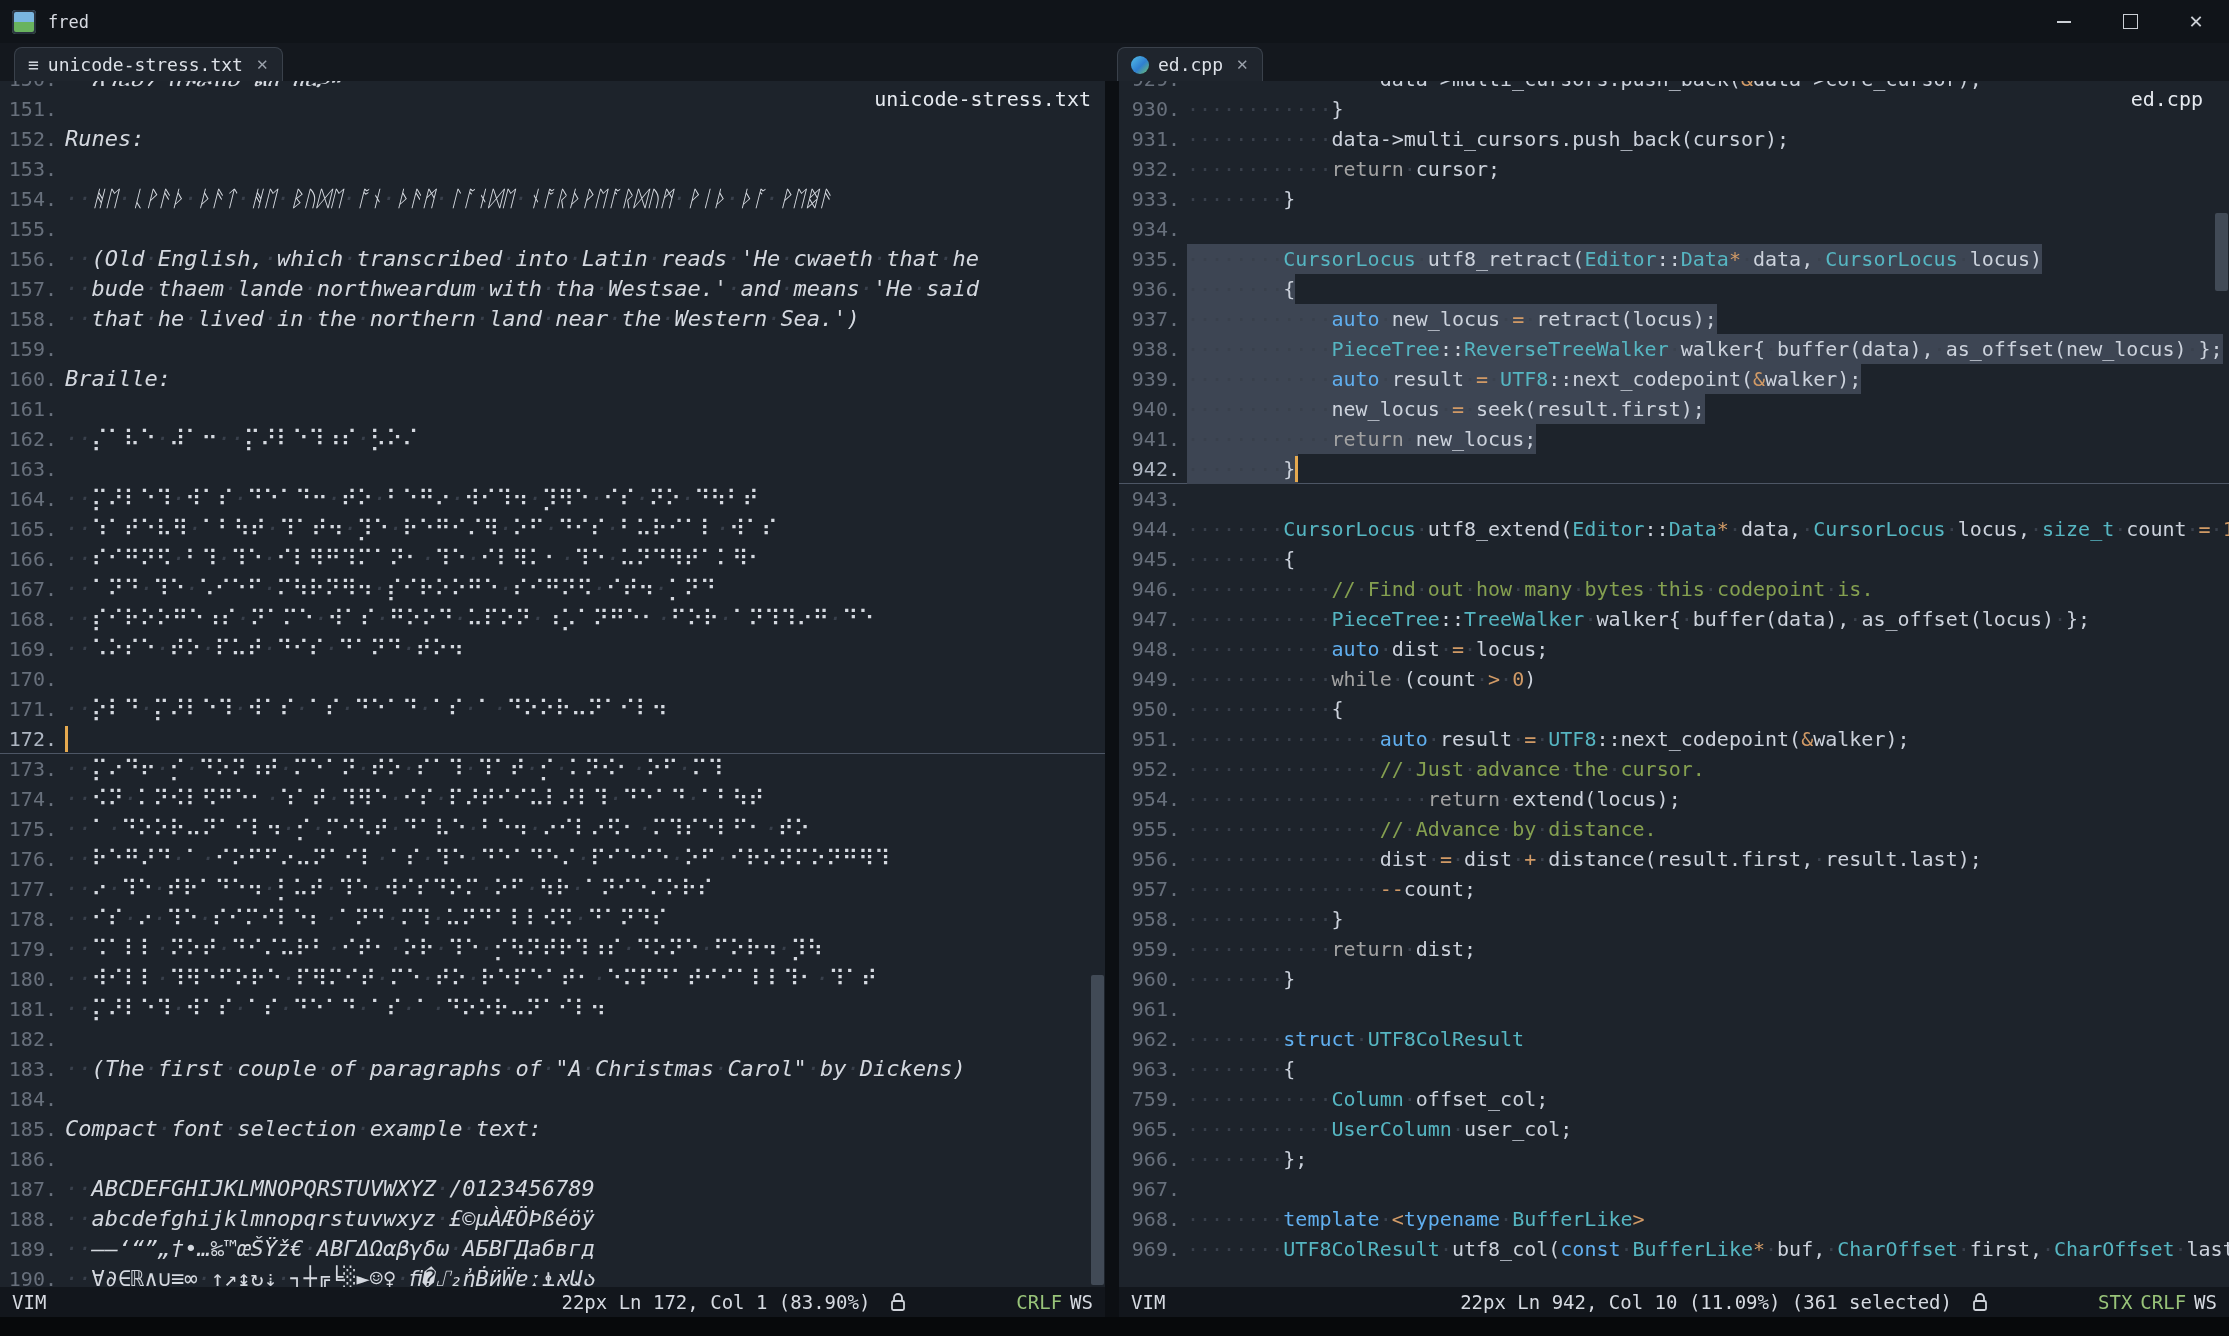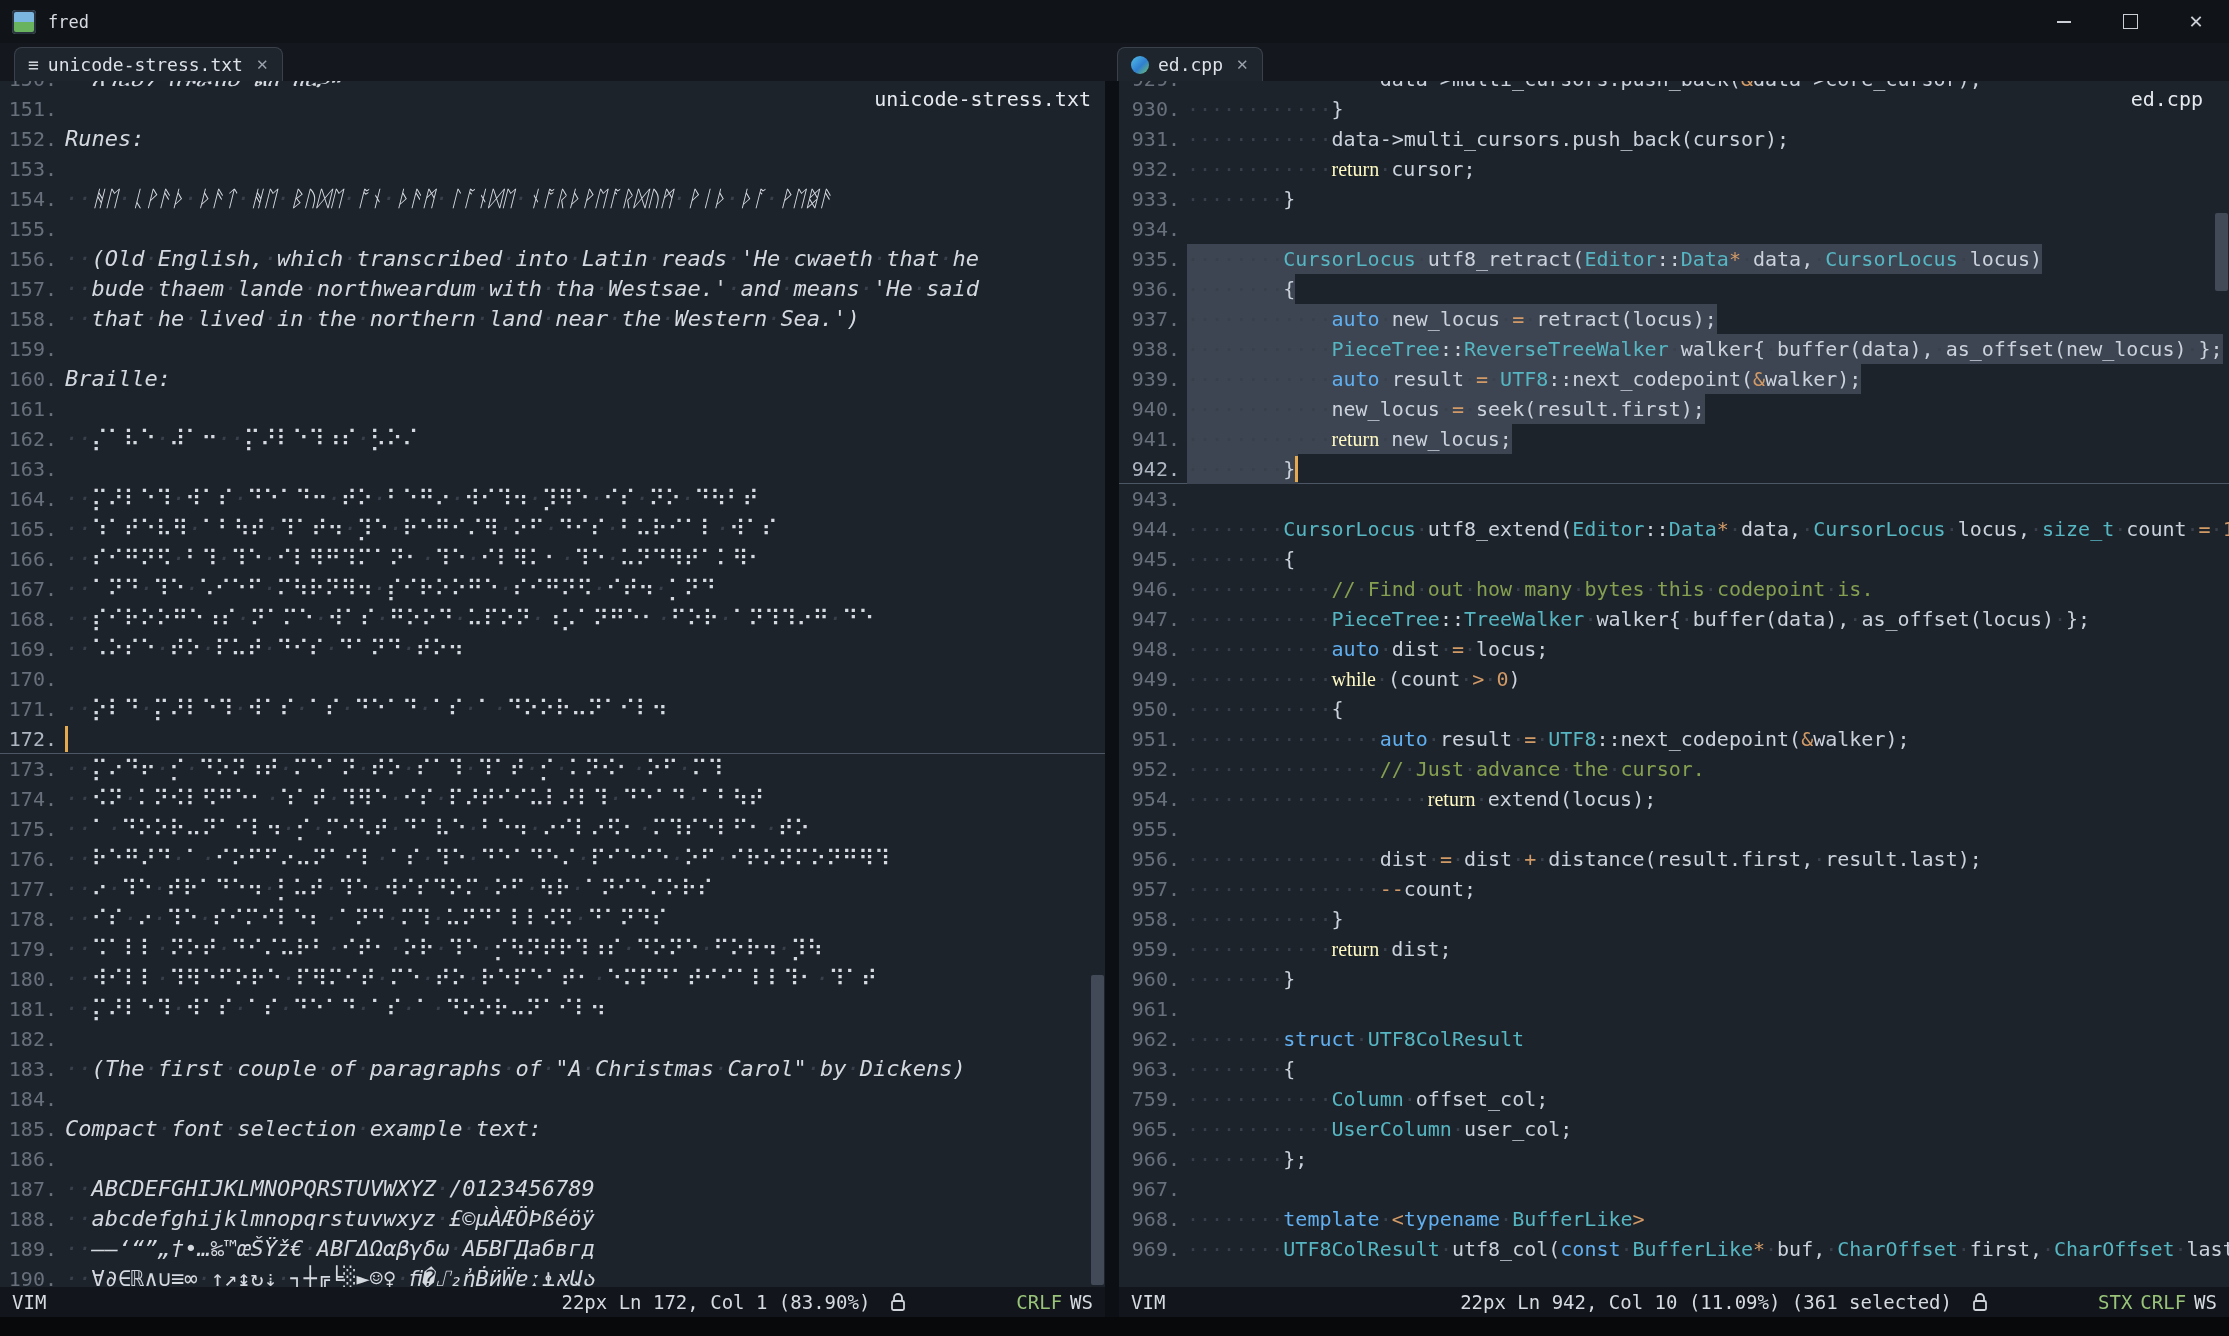--- a/index.html
+++ b/index.html
@@ -63,21 +63,21 @@
   .pane-right .ln{width:61px;}
   .lt{white-space:pre;color:#d4d8df;}
   .pane-left .lt{margin-left:8px;font-size:22px;font-style:italic;}
   .pane-right .lt{margin-left:7px;font-size:20px;color:#ccd2dc;}
   .line.sel .lt{background:#3d4553;}
   .line.cur .ln{color:#aeb6c2;}
 
   .ws{color:#39404c;}
   .tok-t{color:#56b6c2;}
   .tok-k{color:#61afef;}
-  .tok-f{color:#fef9c3;font-family:Liberation Serif, serif;}
+  .tok-f{color:#a3a3a3;}
   .tok-o{color:#d19a66;}
   .tok-c{color:#85a050;}
   .tok-p{color:inherit;}
 
   .cursor{
     display:inline-block;width:3px;height:26px;background:#e5a94f;
     vertical-align:middle;margin-top:-3px;
   }
 
   .file-label{
@@ -225,21 +225,21 @@
           <div class="line"><span class="ln">944.</span><span class="lt"><span class="ws">········</span><span class="tok-t">CursorLocus</span><span class="ws">·</span><span class="tok-p">utf8_extend(</span><span class="tok-t">Editor</span><span class="tok-p">::</span><span class="tok-t">Data</span><span class="tok-o">*</span><span class="ws">·</span><span class="tok-p">data,</span><span class="ws">·</span><span class="tok-t">CursorLocus</span><span class="ws">·</span><span class="tok-p">locus,</span><span class="ws">·</span><span class="tok-t">size_t</span><span class="ws">·</span><span class="tok-p">count</span><span class="ws">·</span><span class="tok-o">=</span><span class="ws">·</span><span class="tok-o">1</span></span></div>
           <div class="line"><span class="ln">945.</span><span class="lt"><span class="ws">········</span><span class="tok-p">{</span></span></div>
           <div class="line"><span class="ln">946.</span><span class="lt"><span class="ws">············</span><span class="tok-c">//</span><span class="ws">·</span><span class="tok-c">Find</span><span class="ws">·</span><span class="tok-c">out</span><span class="ws">·</span><span class="tok-c">how</span><span class="ws">·</span><span class="tok-c">many</span><span class="ws">·</span><span class="tok-c">bytes</span><span class="ws">·</span><span class="tok-c">this</span><span class="ws">·</span><span class="tok-c">codepoint</span><span class="ws">·</span><span class="tok-c">is.</span></span></div>
           <div class="line"><span class="ln">947.</span><span class="lt"><span class="ws">············</span><span class="tok-t">PieceTree</span><span class="tok-p">::</span><span class="tok-t">TreeWalker</span><span class="ws">·</span><span class="tok-p">walker{</span><span class="ws">·</span><span class="tok-p">buffer(data),</span><span class="ws">·</span><span class="tok-p">as_offset(locus)</span><span class="ws">·</span><span class="tok-p">};</span></span></div>
           <div class="line"><span class="ln">948.</span><span class="lt"><span class="ws">············</span><span class="tok-k">auto</span><span class="ws">·</span><span class="tok-p">dist</span><span class="ws">·</span><span class="tok-o">=</span><span class="ws">·</span><span class="tok-p">locus;</span></span></div>
           <div class="line"><span class="ln">949.</span><span class="lt"><span class="ws">············</span><span class="tok-f">while</span><span class="ws">·</span><span class="tok-p">(count</span><span class="ws">·</span><span class="tok-o">&gt;</span><span class="ws">·</span><span class="tok-o">0</span><span class="tok-p">)</span></span></div>
           <div class="line"><span class="ln">950.</span><span class="lt"><span class="ws">············</span><span class="tok-p">{</span></span></div>
           <div class="line"><span class="ln">951.</span><span class="lt"><span class="ws">················</span><span class="tok-k">auto</span><span class="ws">·</span><span class="tok-p">result</span><span class="ws">·</span><span class="tok-o">=</span><span class="ws">·</span><span class="tok-t">UTF8</span><span class="tok-p">::next_codepoint(</span><span class="tok-o">&amp;</span><span class="tok-p">walker);</span></span></div>
           <div class="line"><span class="ln">952.</span><span class="lt"><span class="ws">················</span><span class="tok-c">//</span><span class="ws">·</span><span class="tok-c">Just</span><span class="ws">·</span><span class="tok-c">advance</span><span class="ws">·</span><span class="tok-c">the</span><span class="ws">·</span><span class="tok-c">cursor.</span></span></div>
           <div class="line"><span class="ln">954.</span><span class="lt"><span class="ws">····················</span><span class="tok-f">return</span><span class="ws">·</span><span class="tok-p">extend(locus);</span></span></div>
-          <div class="line"><span class="ln">955.</span></div>
+          <div class="line"><span class="ln">955.</span><span class="lt"><span class="ws">················</span><span class="tok-c">//</span><span class="ws">·</span><span class="tok-c">Advance</span><span class="ws">·</span><span class="tok-c">by</span><span class="ws">·</span><span class="tok-c">distance.</span></span></div>
           <div class="line"><span class="ln">956.</span><span class="lt"><span class="ws">················</span><span class="tok-p">dist</span><span class="ws">·</span><span class="tok-o">=</span><span class="ws">·</span><span class="tok-p">dist</span><span class="ws">·</span><span class="tok-o">+</span><span class="ws">·</span><span class="tok-p">distance(result.first,</span><span class="ws">·</span><span class="tok-p">result.last);</span></span></div>
           <div class="line"><span class="ln">957.</span><span class="lt"><span class="ws">················</span><span class="tok-o">--</span><span class="tok-p">count;</span></span></div>
           <div class="line"><span class="ln">958.</span><span class="lt"><span class="ws">············</span><span class="tok-p">}</span></span></div>
           <div class="line"><span class="ln">959.</span><span class="lt"><span class="ws">············</span><span class="tok-f">return</span><span class="ws">·</span><span class="tok-p">dist;</span></span></div>
           <div class="line"><span class="ln">960.</span><span class="lt"><span class="ws">········</span><span class="tok-p">}</span></span></div>
           <div class="line"><span class="ln">961.</span><span class="lt"></span></div>
           <div class="line"><span class="ln">962.</span><span class="lt"><span class="ws">········</span><span class="tok-k">struct</span><span class="ws">·</span><span class="tok-t">UTF8ColResult</span></span></div>
           <div class="line"><span class="ln">963.</span><span class="lt"><span class="ws">········</span><span class="tok-p">{</span></span></div>
           <div class="line"><span class="ln">759.</span><span class="lt"><span class="ws">············</span><span class="tok-t">Column</span><span class="ws">·</span><span class="tok-p">offset_col;</span></span></div>
           <div class="line"><span class="ln">965.</span><span class="lt"><span class="ws">············</span><span class="tok-t">UserColumn</span><span class="ws">·</span><span class="tok-p">user_col;</span></span></div>

